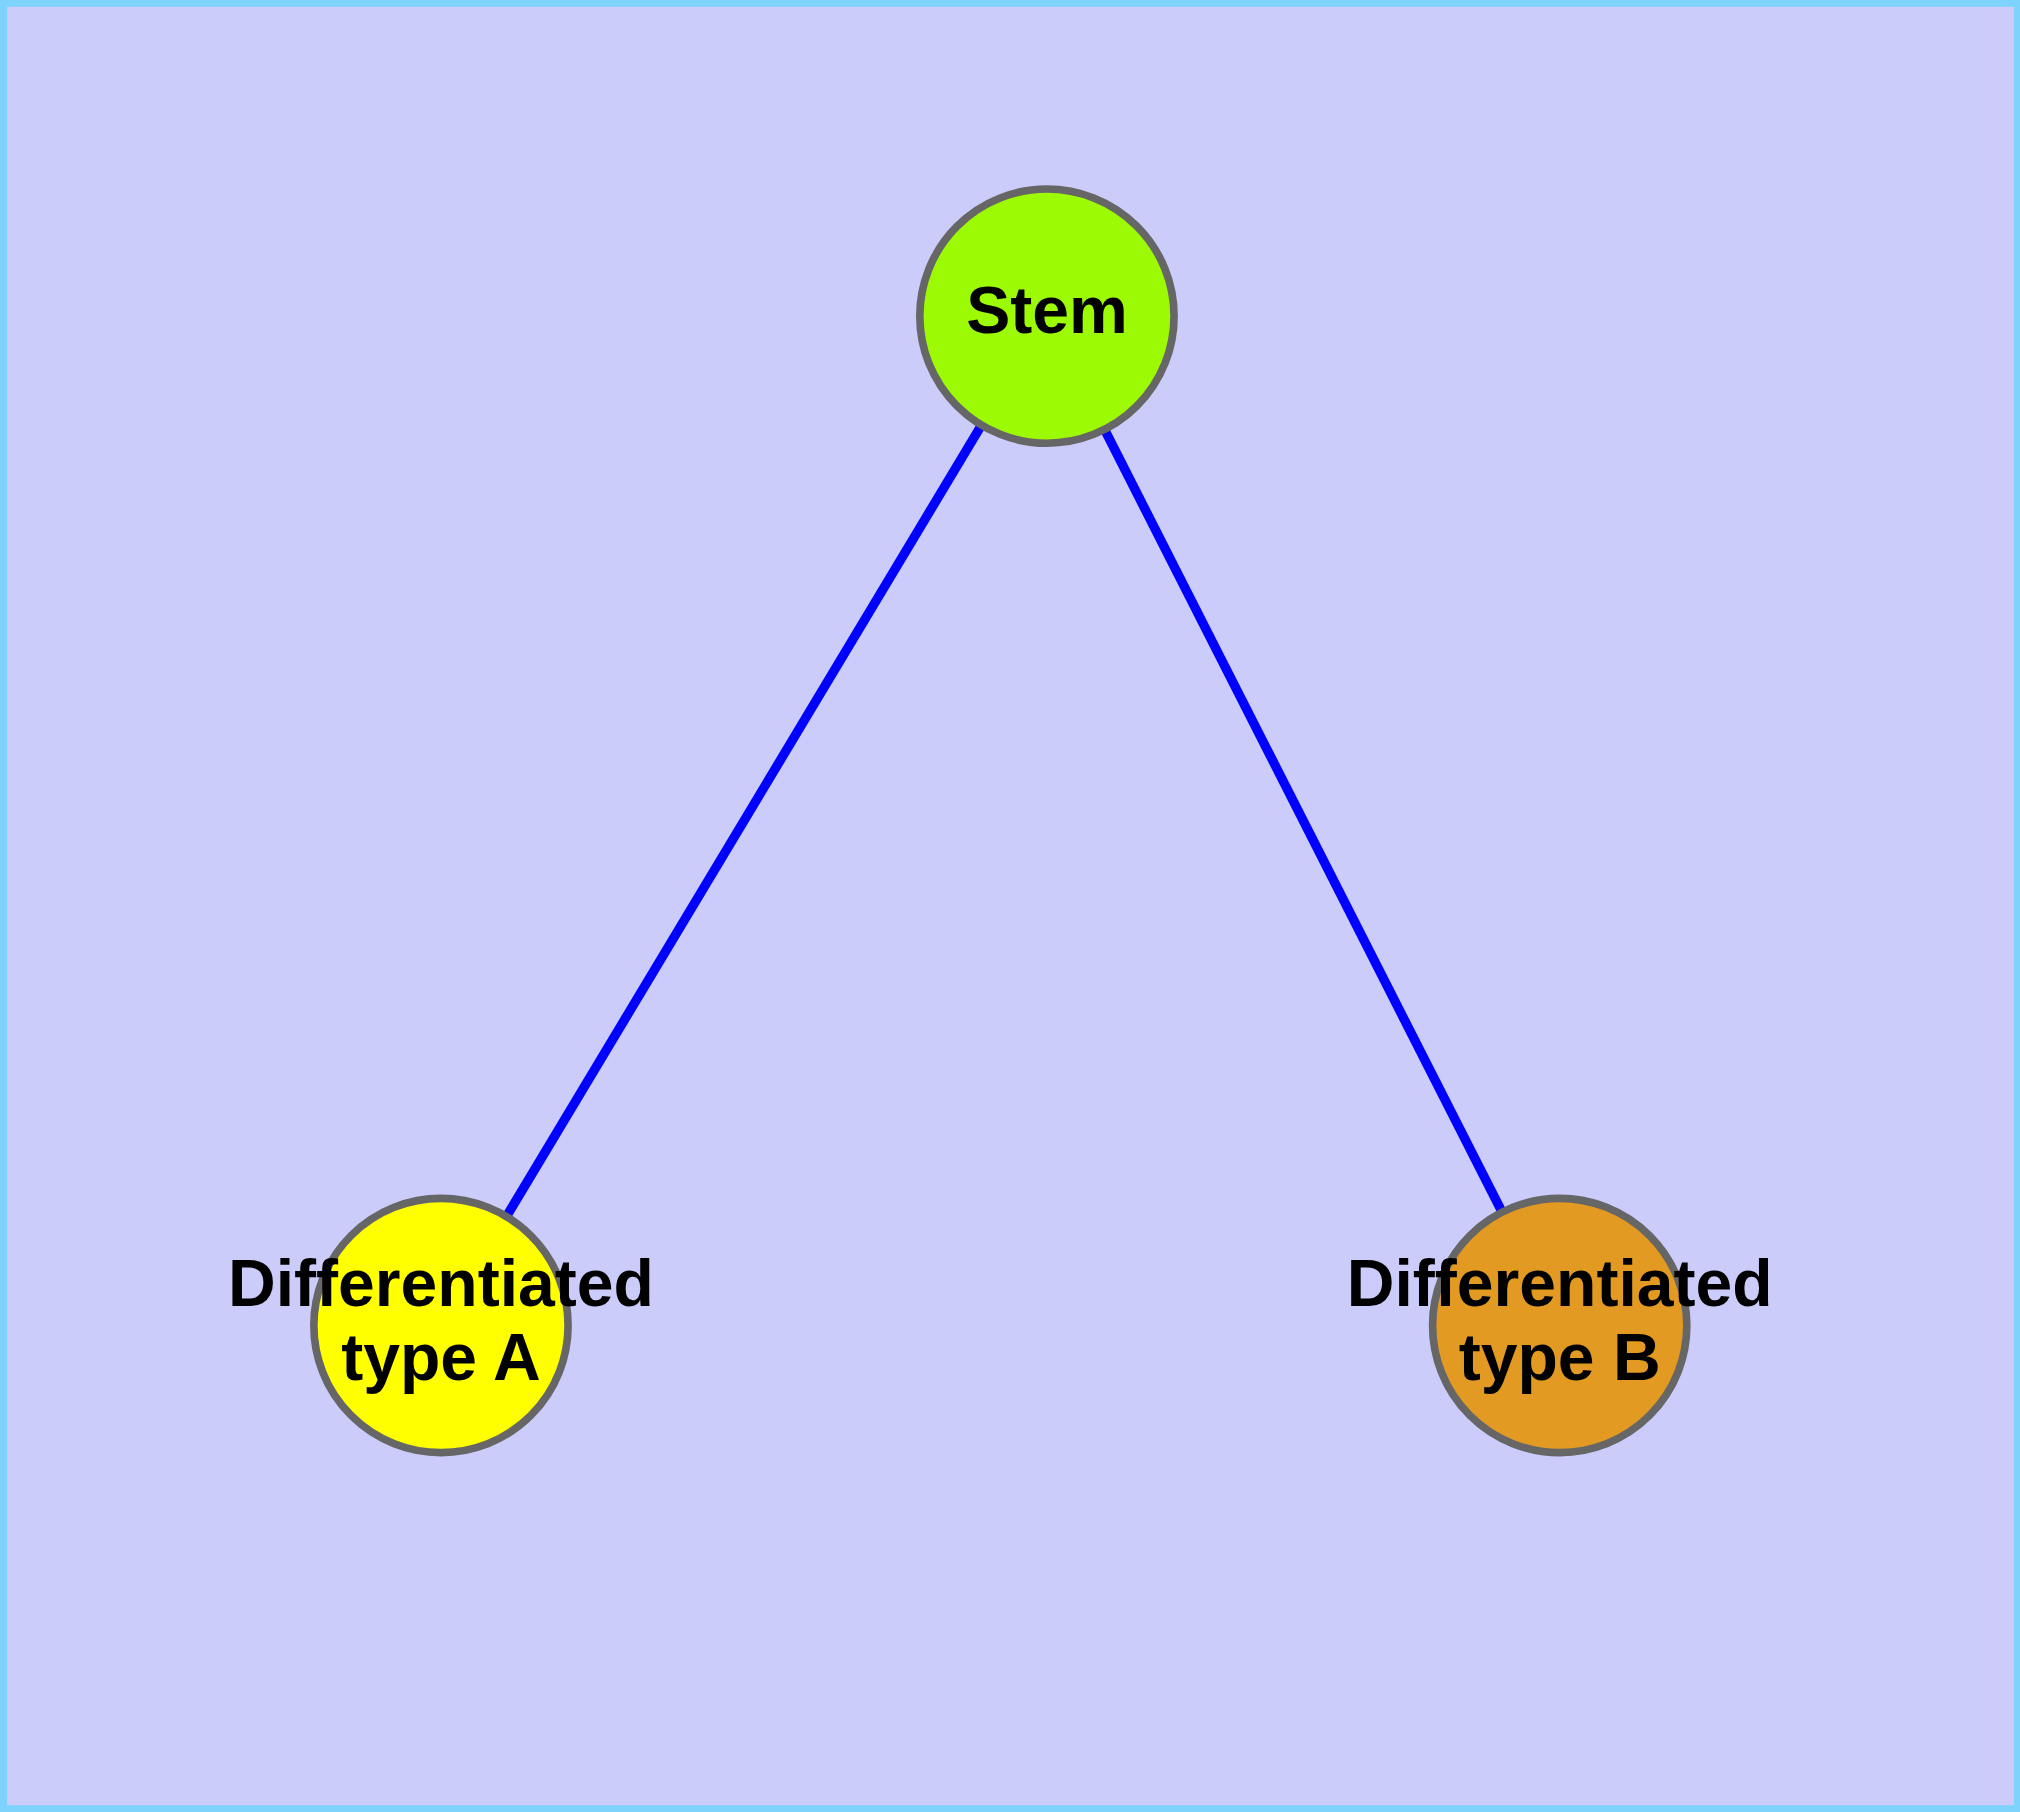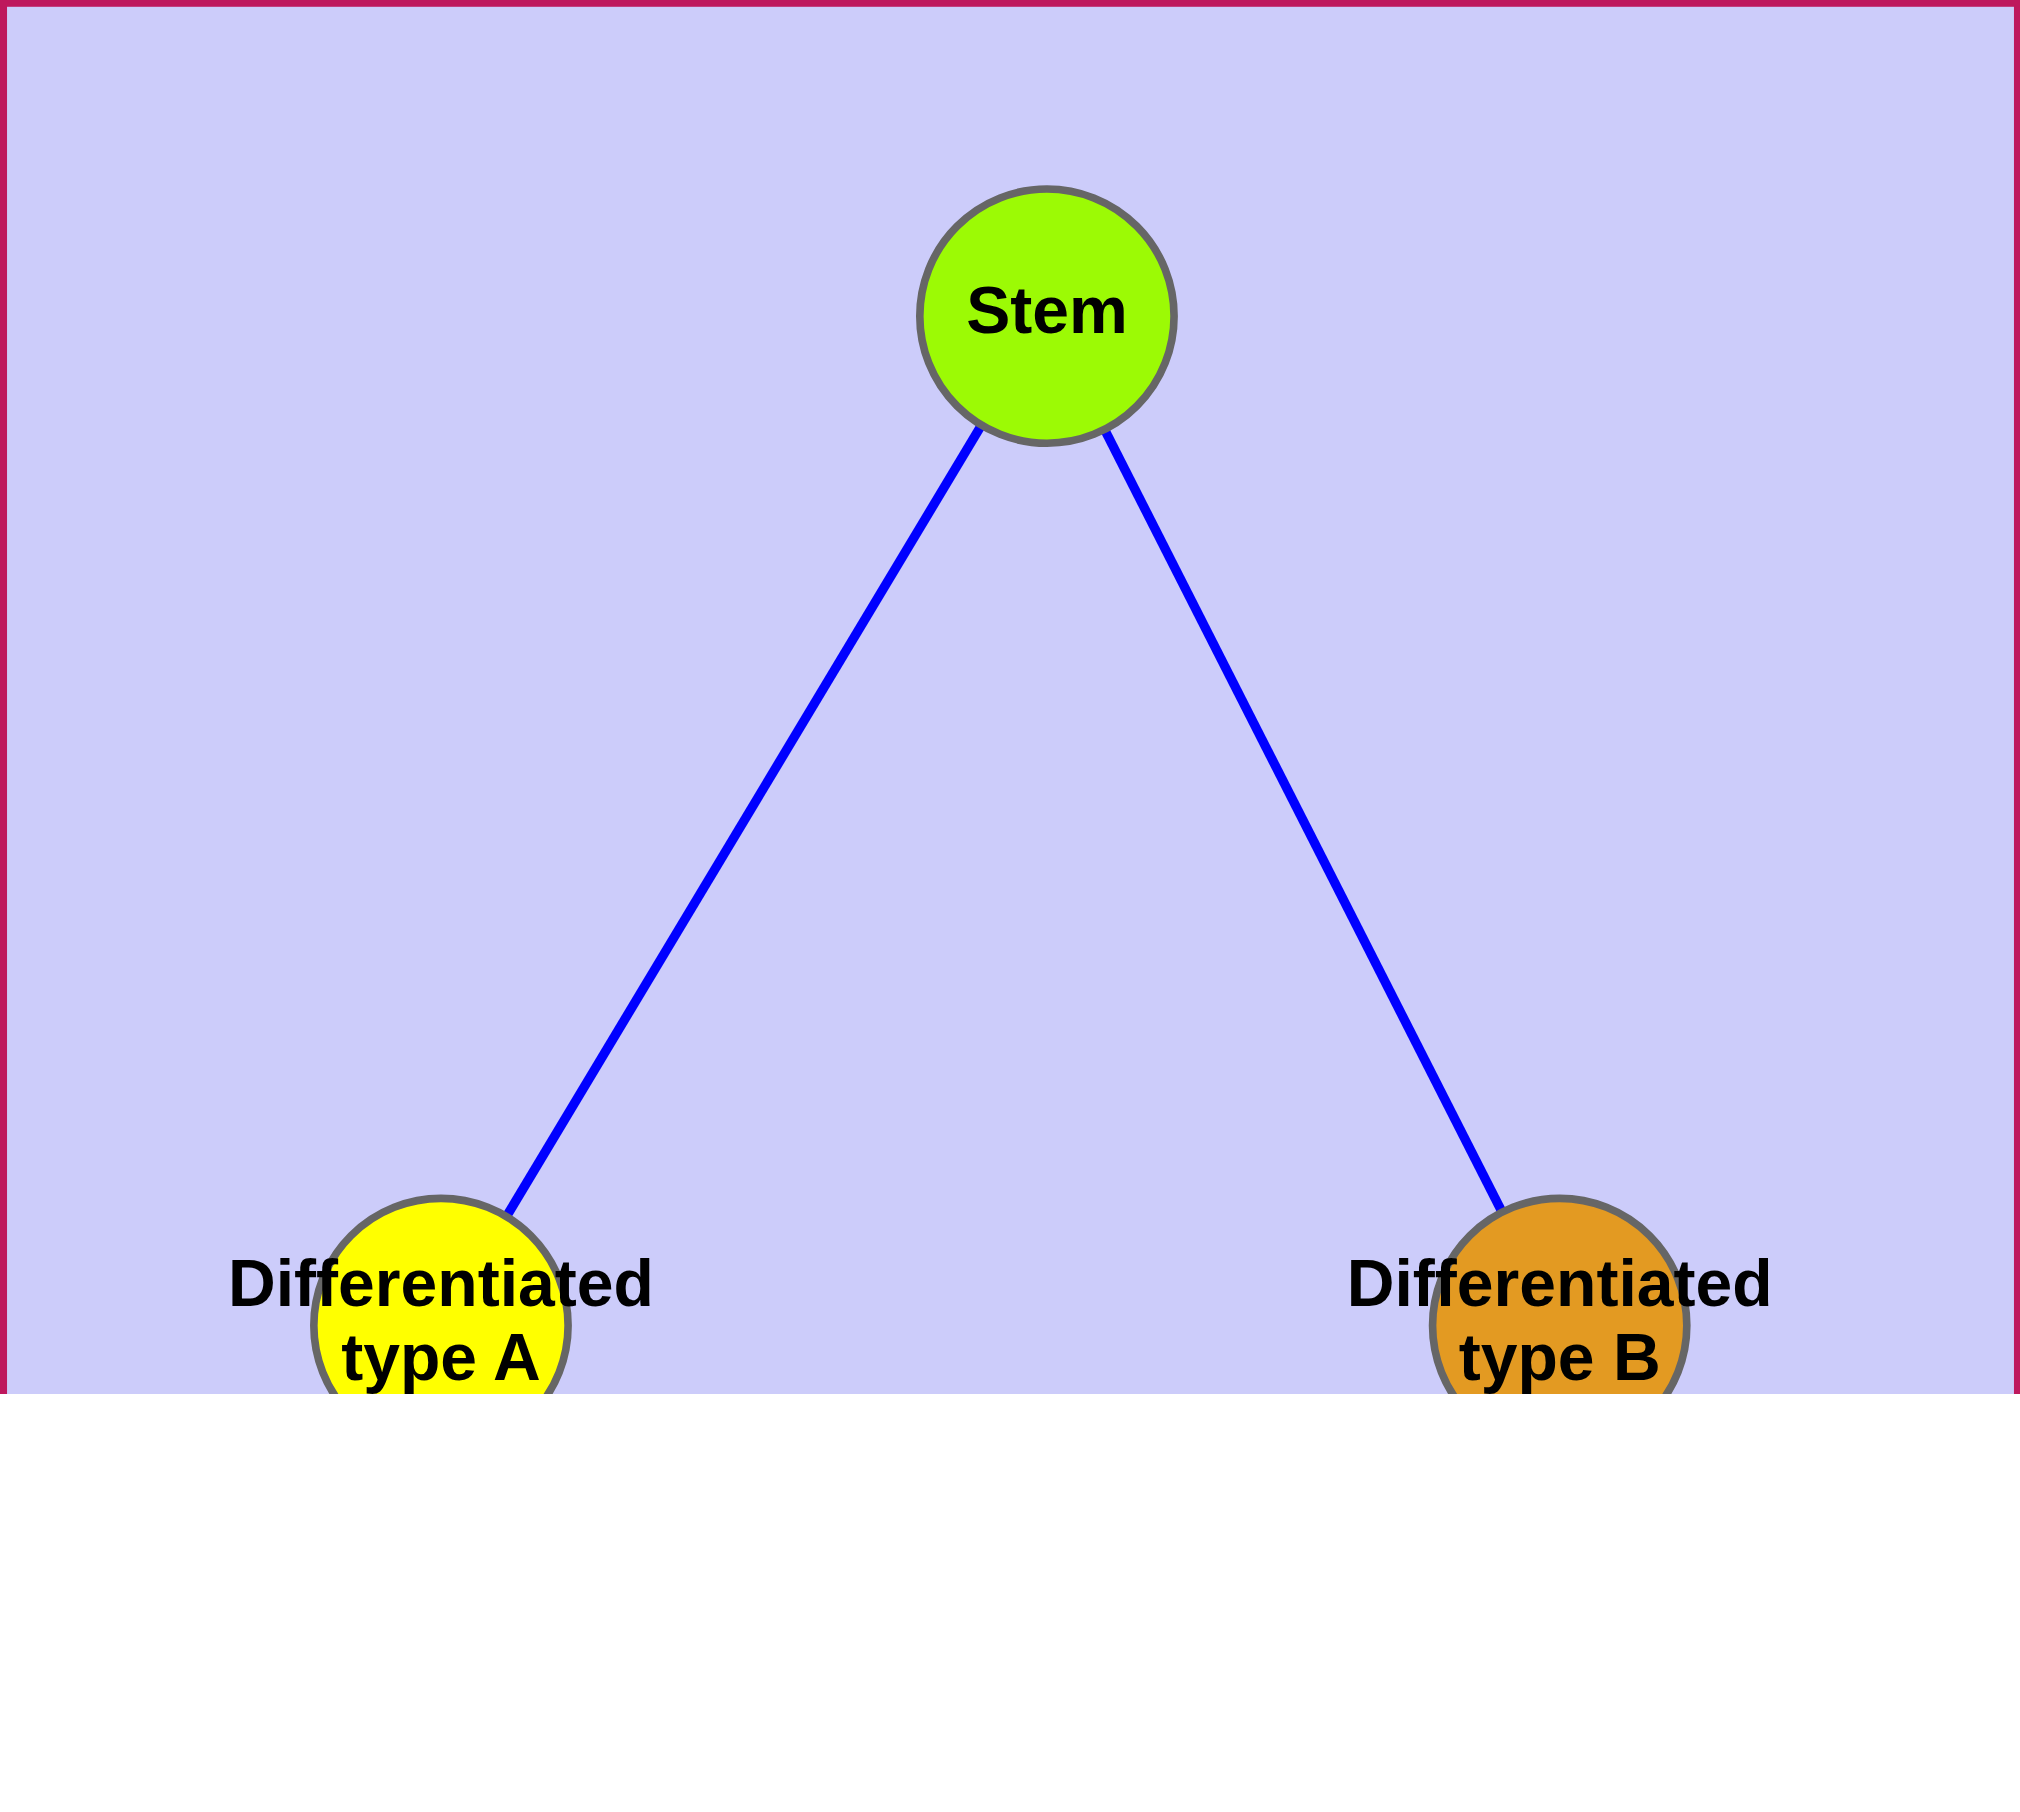--- a/index.html
+++ b/index.html
@@ -31,21 +31,21 @@
     font-weight: bold;
     fill: #000000;
     text-anchor: middle;
     dominant-baseline: middle;
     paint-order: normal;
   }
 </style>
 </head>
 <body>
 
-<div id="canvas-wrap" style="width: 2021px; height: 1394px; background: #be185d;">
+<div id="canvas-wrap" style="width: 2021px; height: 1812px; background: #7dd3fc;">
   <svg id="graph-svg" viewBox="0 0 2384 2138" xmlns="http://www.w3.org/2000/svg" style="width: 2021px; height: 1812px;">
     <rect id="plot-bg" x="8" y="8" width="2368" height="2122" fill="#ccccfa"></rect>
     <g id="edges-layer">
         <line x1="1158.8232949748806" y1="499.890147811073" x2="596.1767050251194" y2="1437.109852188927" stroke="#0000ff" stroke-width="11" stroke-linecap="butt"></line>
         <line x1="1302.0282813278277" y1="504.95154225031854" x2="1772.9717186721723" y2="1432.0484577496816" stroke="#0000ff" stroke-width="11" stroke-linecap="butt"></line>
       </g>
     <g id="nodes-layer">
         <g>
           <circle cx="1235" cy="373" r="150" fill="#9cfa05" stroke="#666666" stroke-width="9"></circle>
         </g>

